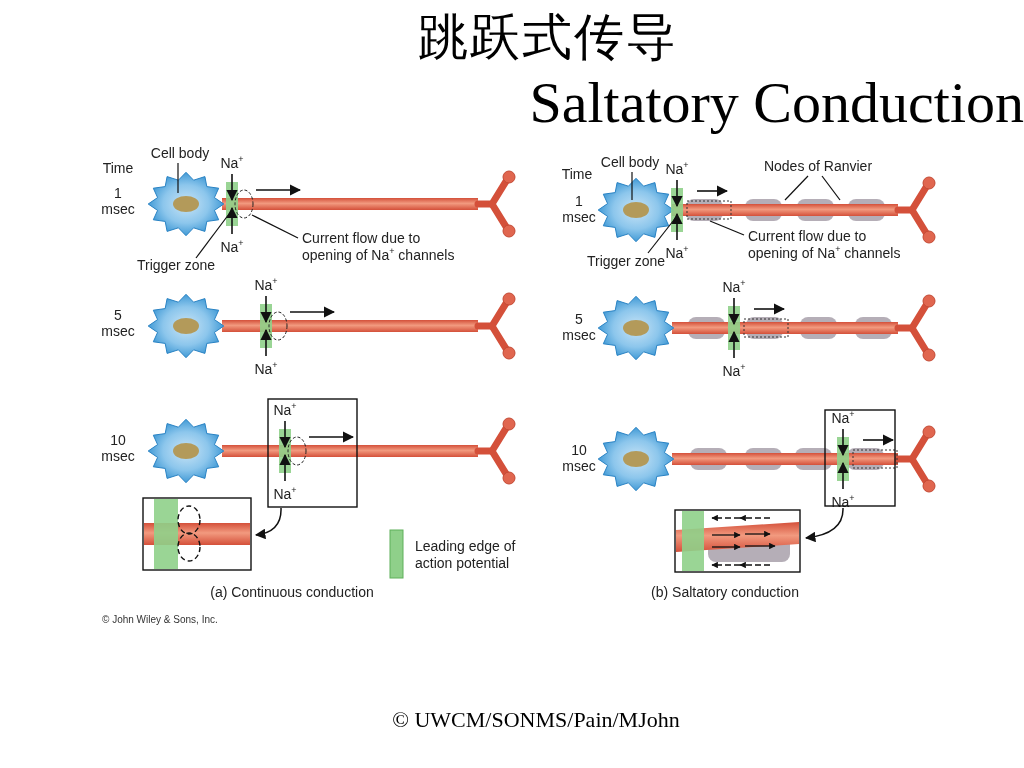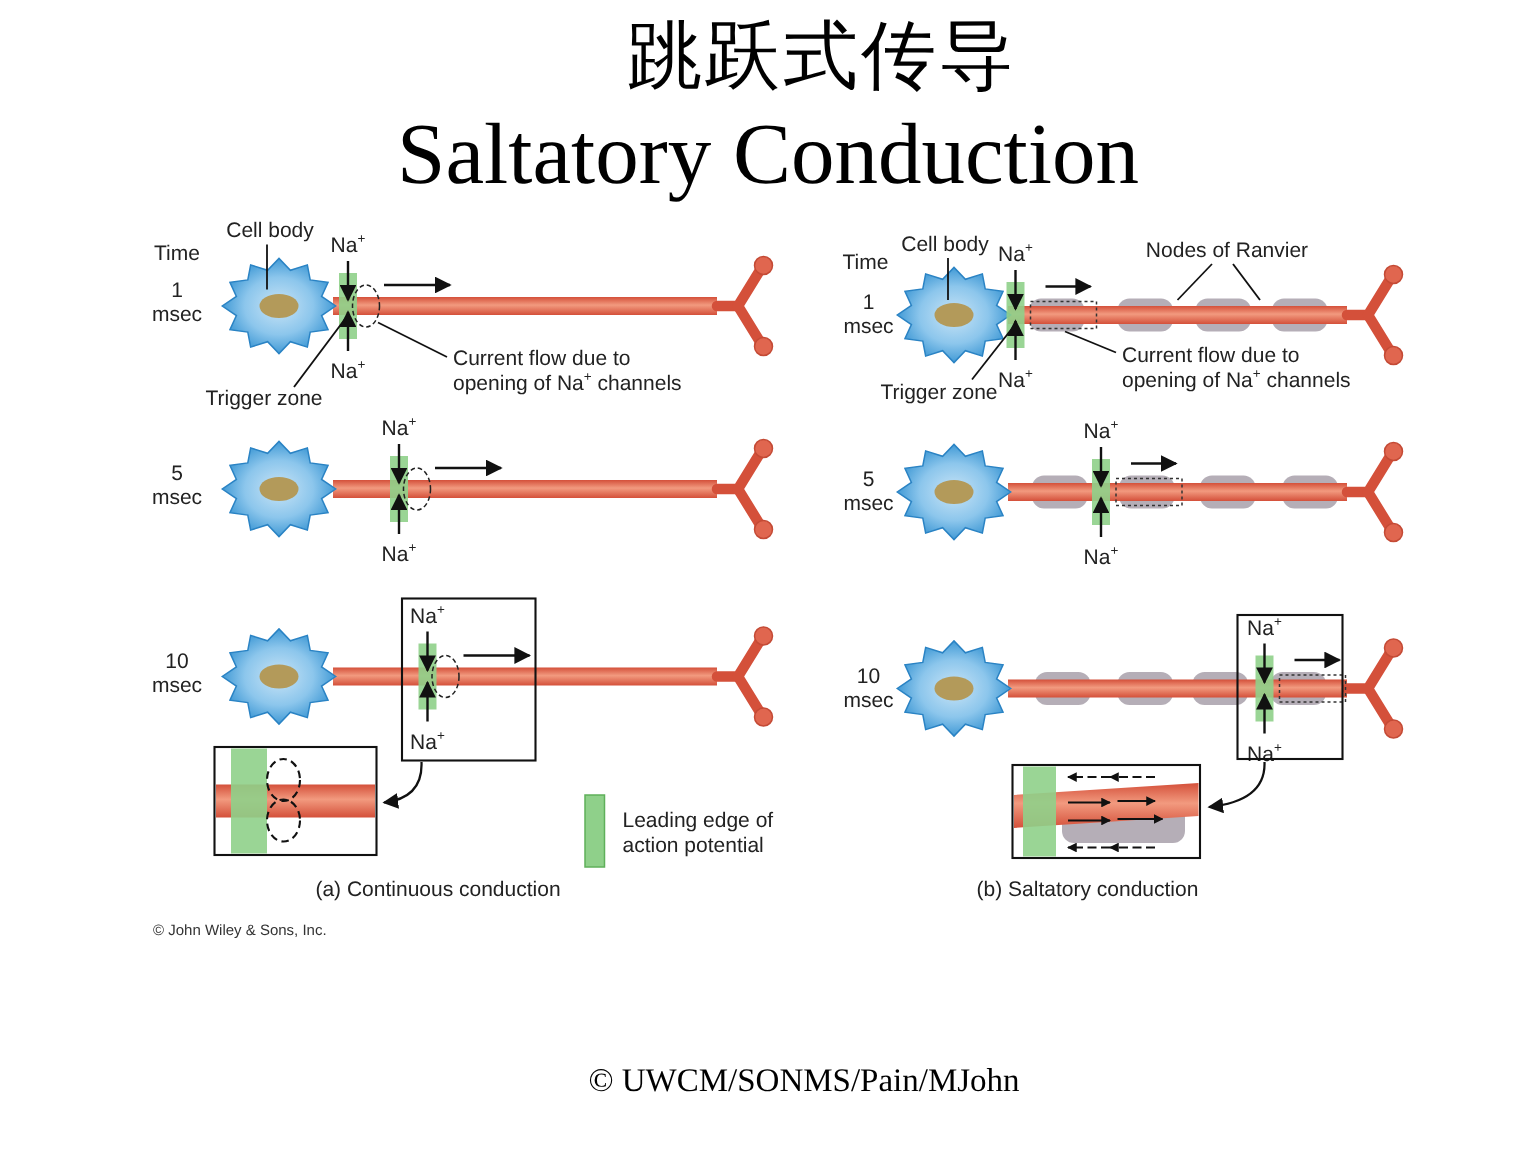--- a/index.html
+++ b/index.html
@@ -1,18 +1,18 @@
 <!DOCTYPE html>
 <html><head>
 <meta charset="utf-8">
 <style>
   html, body { margin:0; padding:0; background:#ffffff; }
   body { width:1024px; height:768px; position:relative; overflow:hidden; font-family:"Liberation Sans", sans-serif; }
   .title-cn { position:absolute; left:0; width:1024px; top:6px; text-align:center; font-family:"DejaVu Sans", sans-serif; font-size:50px; color:#000; letter-spacing:2px; line-height:62px;margin-left:36px; }
-  .title-en { position:absolute; left:0; width:1024px; top:70px; text-align:center; font-family:"Liberation Serif", serif; font-size:58px; color:#000; line-height:66px; }
+  .title-en { position:absolute; left:0; width:1024px; top:70px; text-align:right; font-family:"Liberation Serif", serif; font-size:58px; color:#000; line-height:66px; }
   .footer { position:absolute; left:0; width:1024px; top:707px; text-align:center; font-family:"Liberation Serif", serif; font-size:22px; color:#000;padding-left:24px; }
   svg { position:absolute; left:0; top:0; }
   .lbl { font-family:"Liberation Sans", sans-serif; font-size:14px; fill:#222; }
   .lbl-s { font-family:"Liberation Sans", sans-serif; font-size:10px; fill:#333; }
 </style>
 </head>
 <body>
 
 <div class="title-cn">跳跃式传导</div>
 <div class="title-en">Saltatory Conduction</div>

